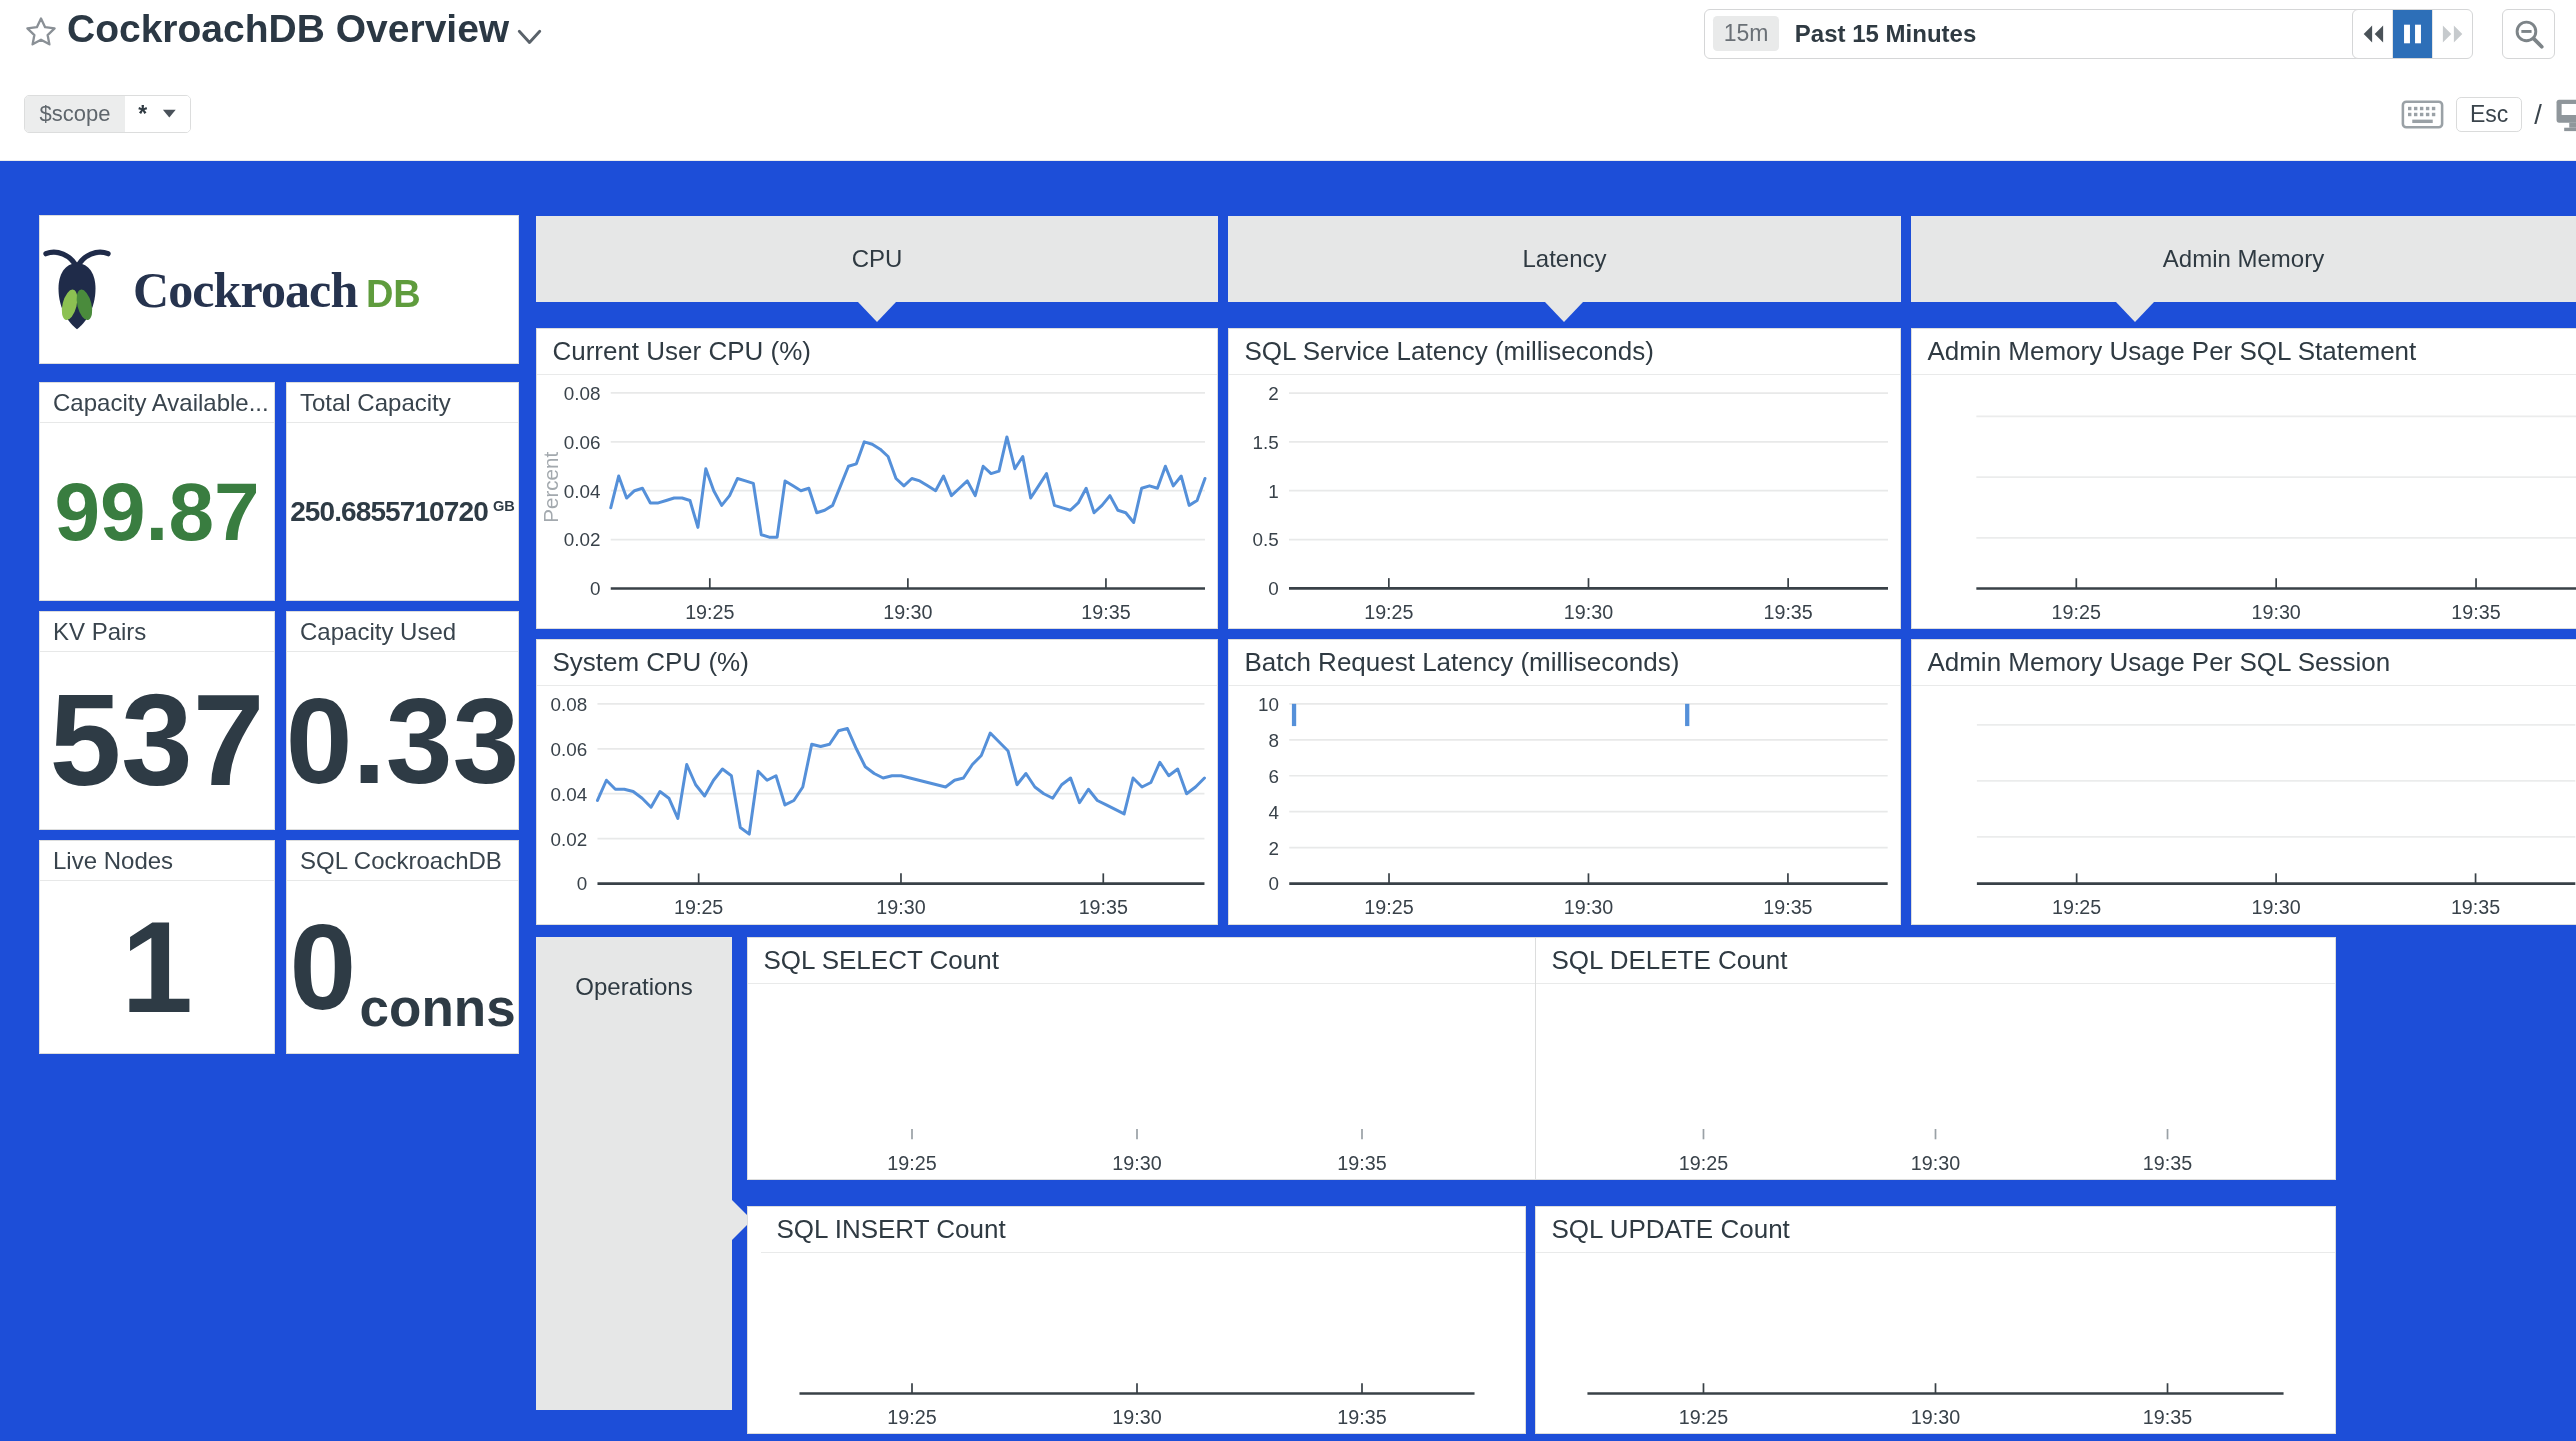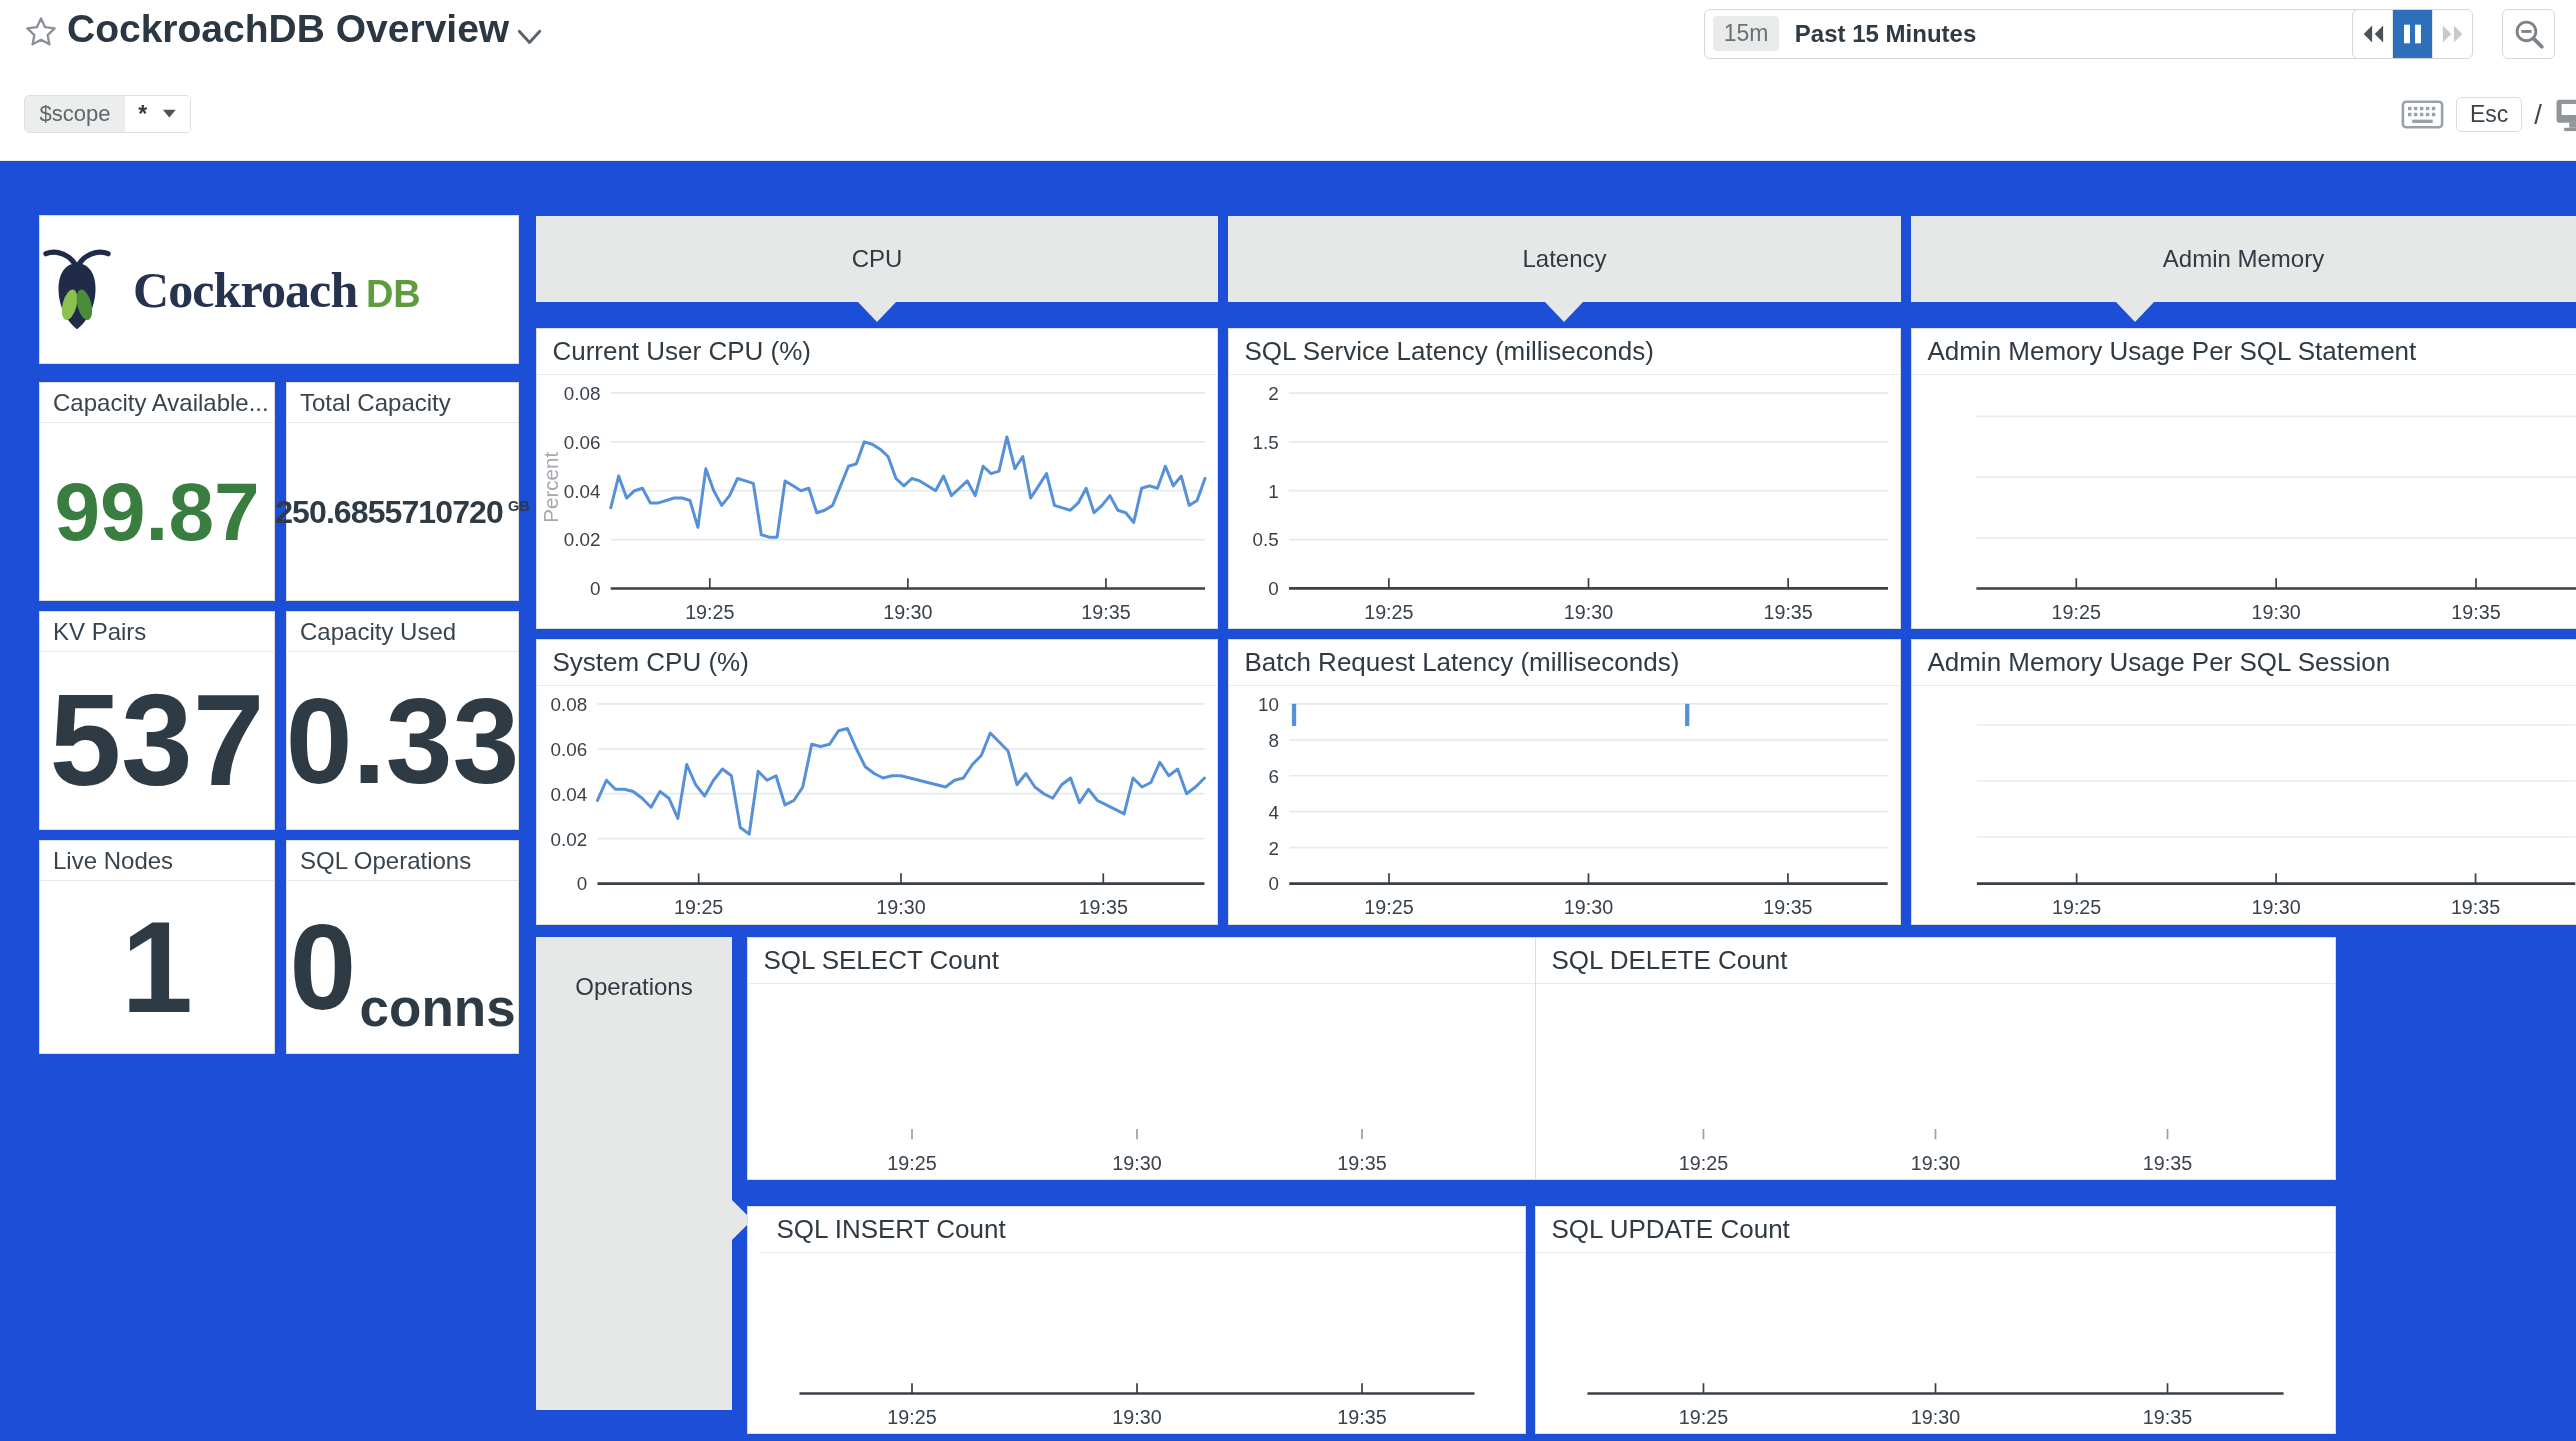--- a/index.html
+++ b/index.html
@@ -32,21 +32,21 @@
   .logo-card{display:flex;align-items:center;justify-content:flex-start;gap:19px;}
   .brand-navy{font-family:"Liberation Serif",serif;font-weight:bold;font-size:50px;color:#26334e;letter-spacing:-0.9px;}
   .brand-green{font-family:"Liberation Sans",sans-serif;font-weight:bold;font-size:38px;color:#5f9c3d;margin-left:8.6px;}
 
   .stat-title{height:39px;line-height:39px;padding-left:13px;font-size:24px;color:#39444d;border-bottom:0.9px solid #e7e8e8;white-space:nowrap;overflow:hidden;}
   .stat-value-area{position:absolute;top:40px;left:0;right:0;bottom:0;display:flex;align-items:center;justify-content:center;}
   .stat-value{font-weight:bold;color:#2e3b45;line-height:1;}
   .v-green{color:#397d40;font-size:82px;}
   .v-huge{font-size:129px;}
   .v-one{font-size:129px;}
-  .v-long{font-size:32px;letter-spacing:-0.9px;}
+  .v-long{font-size:28px;letter-spacing:-0.9px;}
   .v-zero{font-size:120px;}
   .unit-gb{font-size:14.6px;font-weight:bold;color:#2e3b45;margin-left:5.1px;align-self:flex-end;margin-bottom:24px;}
   .unit-conns{font-size:53px;font-weight:bold;color:#2e3b45;margin-left:3.4px;align-self:flex-end;margin-bottom:15.4px;}
 
   .group-header{position:absolute;background:#e6e7e7;display:flex;align-items:center;justify-content:center;font-size:24px;color:#2f3a42;}
   .tail-down{position:absolute;width:0;height:0;border-left:19px solid transparent;border-right:19px solid transparent;border-top:20.6px solid #e6e7e7;}
   .tail-right{position:absolute;width:0;height:0;border-top:21.4px solid transparent;border-bottom:21.4px solid transparent;border-left:21.4px solid #e6e7e7;}
   .ops-box{position:absolute;background:#e6e7e7;}
   .ops-label{padding-top:36px;text-align:center;font-size:24px;color:#2f3a42;}
 
@@ -182,21 +182,21 @@
         <span class="stat-value v-huge" style="font-size:120px;">0.33</span>
       </div>
   </div>
   <div class="card" style="left:39px;top:840px;width:236px;height:214px;">
     <div class="stat-title">Live Nodes</div>
     <div class="stat-value-area">
         <span class="stat-value v-one">1</span>
       </div>
   </div>
   <div class="card" style="left:286px;top:840px;width:233px;height:214px;">
-    <div class="stat-title">SQL Operations</div>
+    <div class="stat-title">SQL CockroachDB</div>
     <div class="stat-value-area">
       <span class="stat-value v-zero">0</span>
       <span class="unit-conns">conns</span>
     </div>
   </div>
 
   <div class="group-header" style="left:536px;top:216px;width:682px;height:86px;">
     <span>CPU</span>
   </div>
   <div class="tail-down" style="left:858px;top:302px;"></div>

